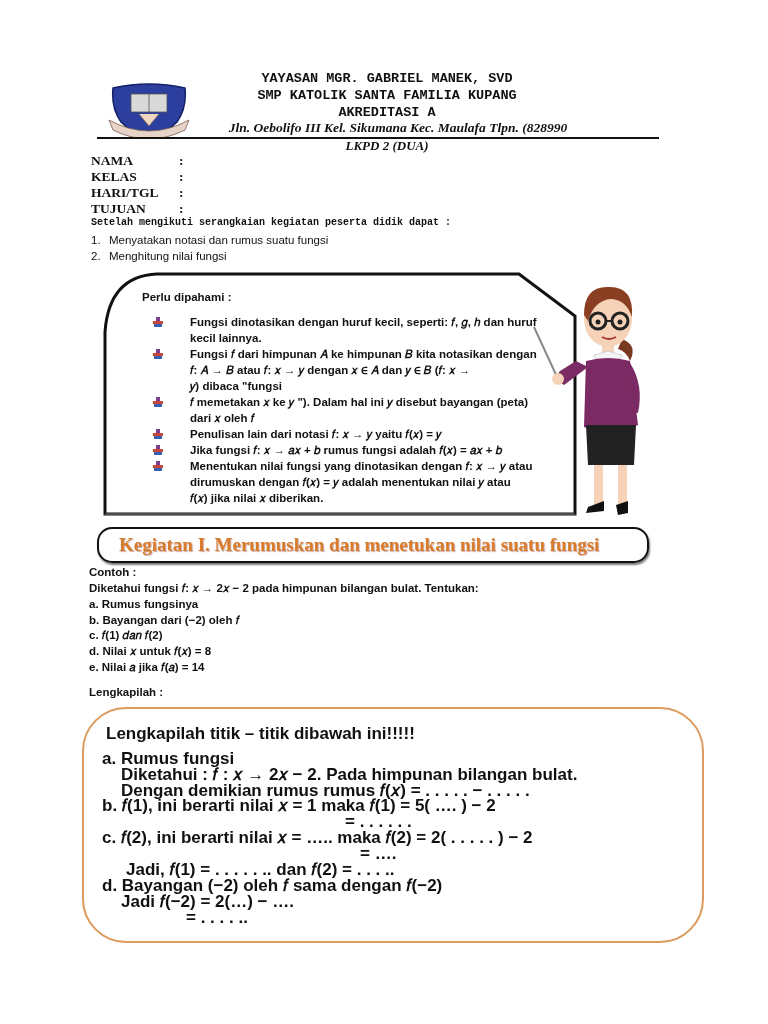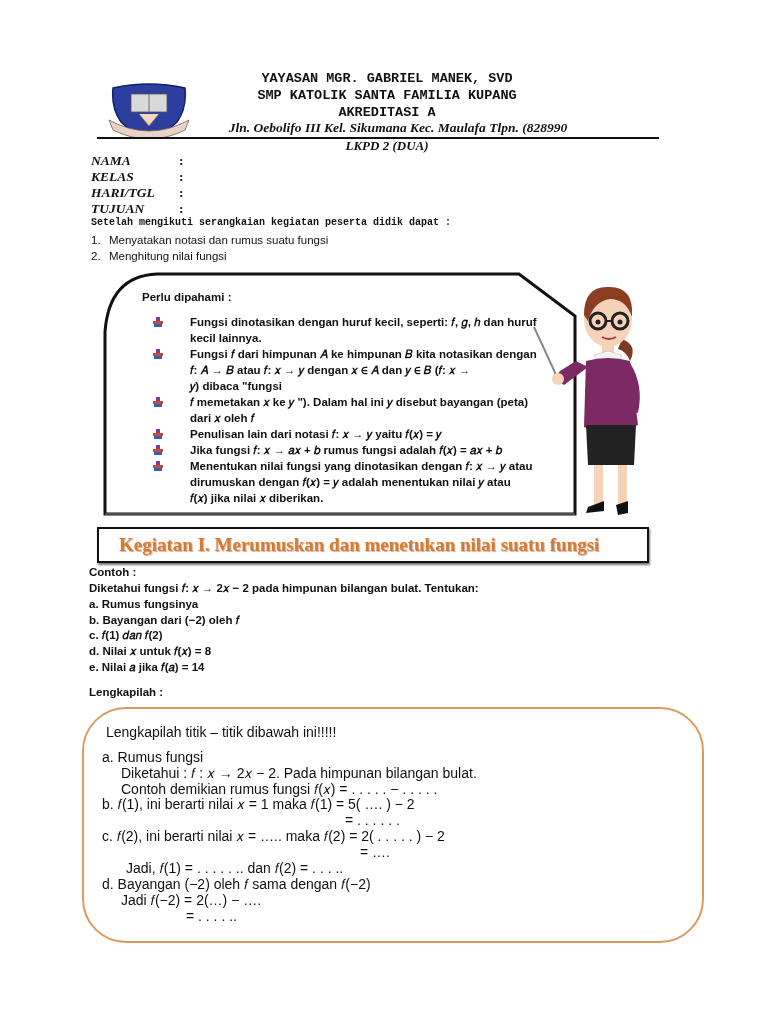--- a/index.html
+++ b/index.html
@@ -10,44 +10,44 @@
     .abs { position: absolute; }
 
     
     .logo { left: 105px; top: 82px; width: 88px; height: 56px; }
     .hdr-line { left: 232px; width: 310px; text-align: center; font-family: Liberation Mono, monospace; font-weight: bold; font-size: 13.5px; line-height: 16px; }
     .hdr-addr { left: 188px; width: 420px; text-align: center; font-family: "Liberation Serif", serif; font-weight: bold; font-style: italic; font-size: 13.5px; }
     .hdr-rule { left: 97px; top: 137px; width: 562px; height: 2px; background: #111; }
     .lkpd { left: 232px; top: 138px; width: 310px; text-align: center; font-family: "Liberation Serif", serif; font-weight: bold; font-style: italic; font-size: 13px; }
 
     .id-row { left: 91px; font-family: "Liberation Serif", serif; font-weight: bold; font-size: 13.5px; line-height: 16px; }
-    .id-row .lbl { display: inline-block; width: 88px; font-style: italic; }
+    .id-row .lbl { display: inline-block; width: 88px; }
     .goal-intro { left: 91px; top: 217px; font-family: Liberation Mono, monospace; font-weight: bold; font-size: 10px; }
     .goal { left: 91px; font-size: 11.5px; }
     .goal .n { display: inline-block; width: 18px; }
 
     
     .bubble { left: 97px; top: 272px; width: 490px; height: 245px; }
     .perlu { left: 130px; top: 291px; font-size: 11.5px; font-weight: bold; padding-left: 12px; }
     .bl { left: 152px; font-size: 11.5px; font-weight: bold; line-height: 16.5px; }
     .bl .ic { position: absolute; left: 0; top: 2px; width: 12px; height: 12px; }
     .bl .tx { position: absolute; left: 38px; white-space: nowrap; }
 
     
     .teacher { left: 530px; top: 275px; width: 130px; height: 245px; }
 
     
-    .keg { left: 97px; top: 527px; width: 552px; height: 36px; border: 2.5px solid #111; border-radius: 0; box-sizing: border-box; box-shadow: 1px 2px 2px #777; }
+    .keg { left: 97px; top: 527px; width: 552px; height: 36px; border: 2.5px solid #111; border-radius: 15px; box-sizing: border-box; box-shadow: 1px 2px 2px #777; }
     .keg span { position: absolute; left: 20px; top: 5px; font-family: "Liberation Serif", serif; font-weight: bold; font-size: 19px; color: #d77c2b; text-shadow: 1px 1px 1px #caa; white-space: nowrap; }
 
     .ct { left: 89px; font-size: 11.5px; font-weight: bold; white-space: nowrap; }
 
     
     .obox { left: 82px; top: 707px; width: 622px; height: 236px; border: 2px solid #dc9a5c; border-radius: 44px; box-sizing: border-box; }
-    .ob { left: 102px; font-size: 14px; font-weight: normal; white-space: nowrap; }
+    .ob { left: 102px; font-size: 17px; font-weight: bold; white-space: nowrap; }
   </style>
 </head>
 <body>
 
 <svg class="abs logo" viewBox="0 0 88 56">
   <path d="M8 6 Q44 -2 80 6 Q82 26 72 40 Q58 54 44 56 Q30 54 16 40 Q6 26 8 6 Z" fill="#2c3f9e" stroke="#13206a" stroke-width="1.5"></path>
   <rect x="26" y="12" width="36" height="18" fill="#d9d9d9" stroke="#555" stroke-width="0.8"></rect>
   <line x1="44" y1="12" x2="44" y2="30" stroke="#555" stroke-width="0.8"></line>
   <path d="M4 38 Q44 60 84 38 L80 48 Q44 66 8 48 Z" fill="#e7d3c7" stroke="#7a5c4e" stroke-width="0.8"></path>
   <path d="M34 32 L44 44 L54 32" fill="#f0d8c0" stroke="#8a6b50" stroke-width="0.8"></path>
@@ -191,21 +191,21 @@
 <div class="abs ct" style="top:614px">b. Bayangan dari (−2)  oleh  𝑓</div>
 <div class="abs ct" style="top:629px">c. 𝑓(1) 𝑑𝑎𝑛 𝑓(2)</div>
 <div class="abs ct" style="top:645px">d. Nilai 𝑥  untuk 𝑓(𝑥) = 8</div>
 <div class="abs ct" style="top:661px">e.  Nilai  𝑎 jika 𝑓(𝑎) = 14</div>
 <div class="abs ct" style="top:686px">Lengkapilah :</div>
 
 <div class="abs obox"></div>
 <div class="abs ob" style="top:724px;left:106px">Lengkapilah titik – titik dibawah ini!!!!!</div>
 <div class="abs ob" style="top:749px">a.   Rumus fungsi</div>
 <div class="abs ob" style="top:765px;left:121px">Diketahui : 𝑓 : 𝑥 → 2𝑥 − 2. Pada himpunan bilangan bulat.</div>
-<div class="abs ob" style="top:781px;left:121px">Contoh demikian rumus fungsi 𝑓(𝑥) = . . . . . − . . . . .</div>
+<div class="abs ob" style="top:781px;left:121px">Dengan demikian rumus rumus 𝑓(𝑥) = . . . . . − . . . . .</div>
 <div class="abs ob" style="top:796px">b.    𝑓(1), ini berarti nilai 𝑥 = 1 maka 𝑓(1) = 5( …. ) − 2</div>
 <div class="abs ob" style="top:812px;left:345px">= . . . . . .</div>
 <div class="abs ob" style="top:828px">c.    𝑓(2), ini berarti nilai 𝑥 =  …..  maka  𝑓(2) = 2( . . . . . ) − 2</div>
 <div class="abs ob" style="top:844px;left:360px">= ….</div>
 <div class="abs ob" style="top:860px;left:126px">Jadi, 𝑓(1) = . . . . . .. dan 𝑓(2) = . . . ..</div>
 <div class="abs ob" style="top:876px">d.   Bayangan (−2)  oleh 𝑓  sama dengan 𝑓(−2)</div>
 <div class="abs ob" style="top:892px;left:121px">Jadi 𝑓(−2) = 2(…) − ….</div>
 <div class="abs ob" style="top:908px;left:186px">= . . . . ..</div>
 
 </body></html>

